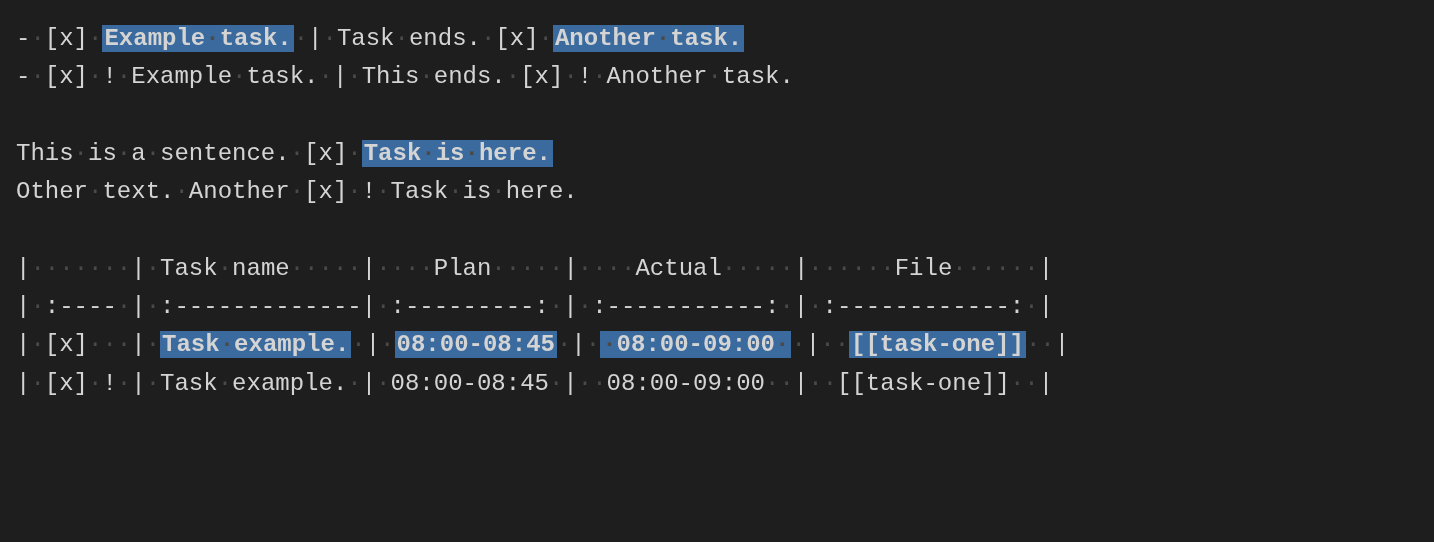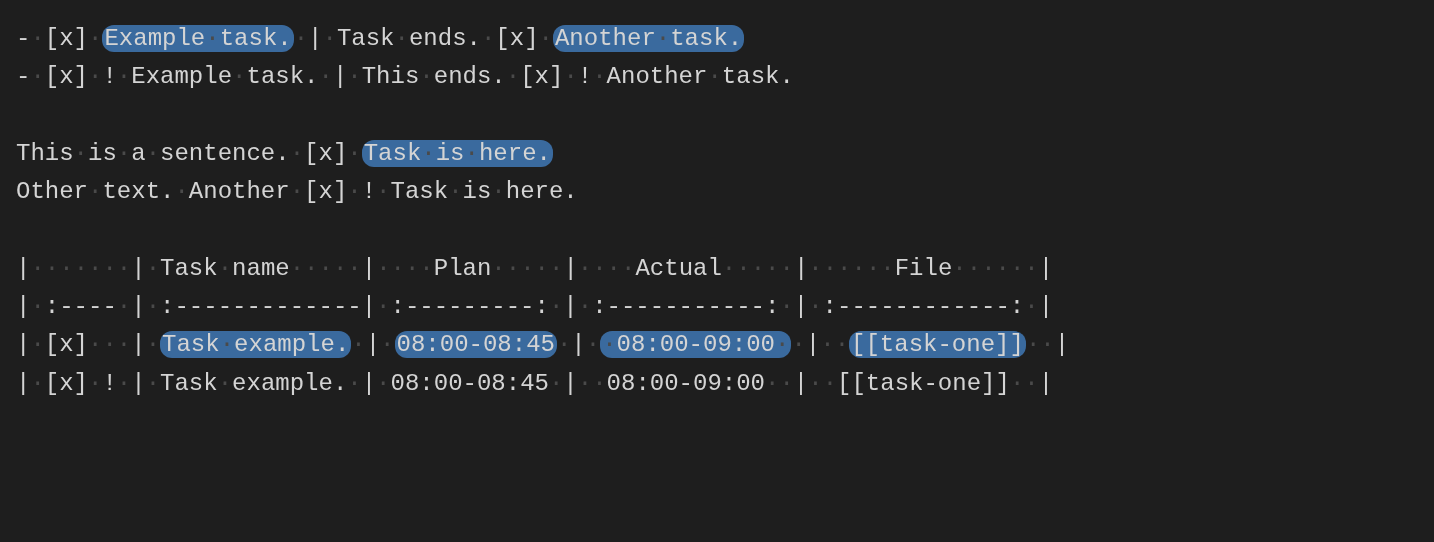--- a/index.html
+++ b/index.html
@@ -18,22 +18,23 @@
     }
     .line {
       display: block;
     }
     .blank-line {
       height: 38px;
     }
     .hl {
       background: #3a6a9e;
       color: #d4d4d4;
-      border-radius: 12px;
+      border-radius: 0;
       padding: 0 2px;
+      font-weight: bold;
     }
     .dot {
       color: #4a4a4a;
     }
     span {
       display: inline;
     }
   </style>
 </head>
 <body>

